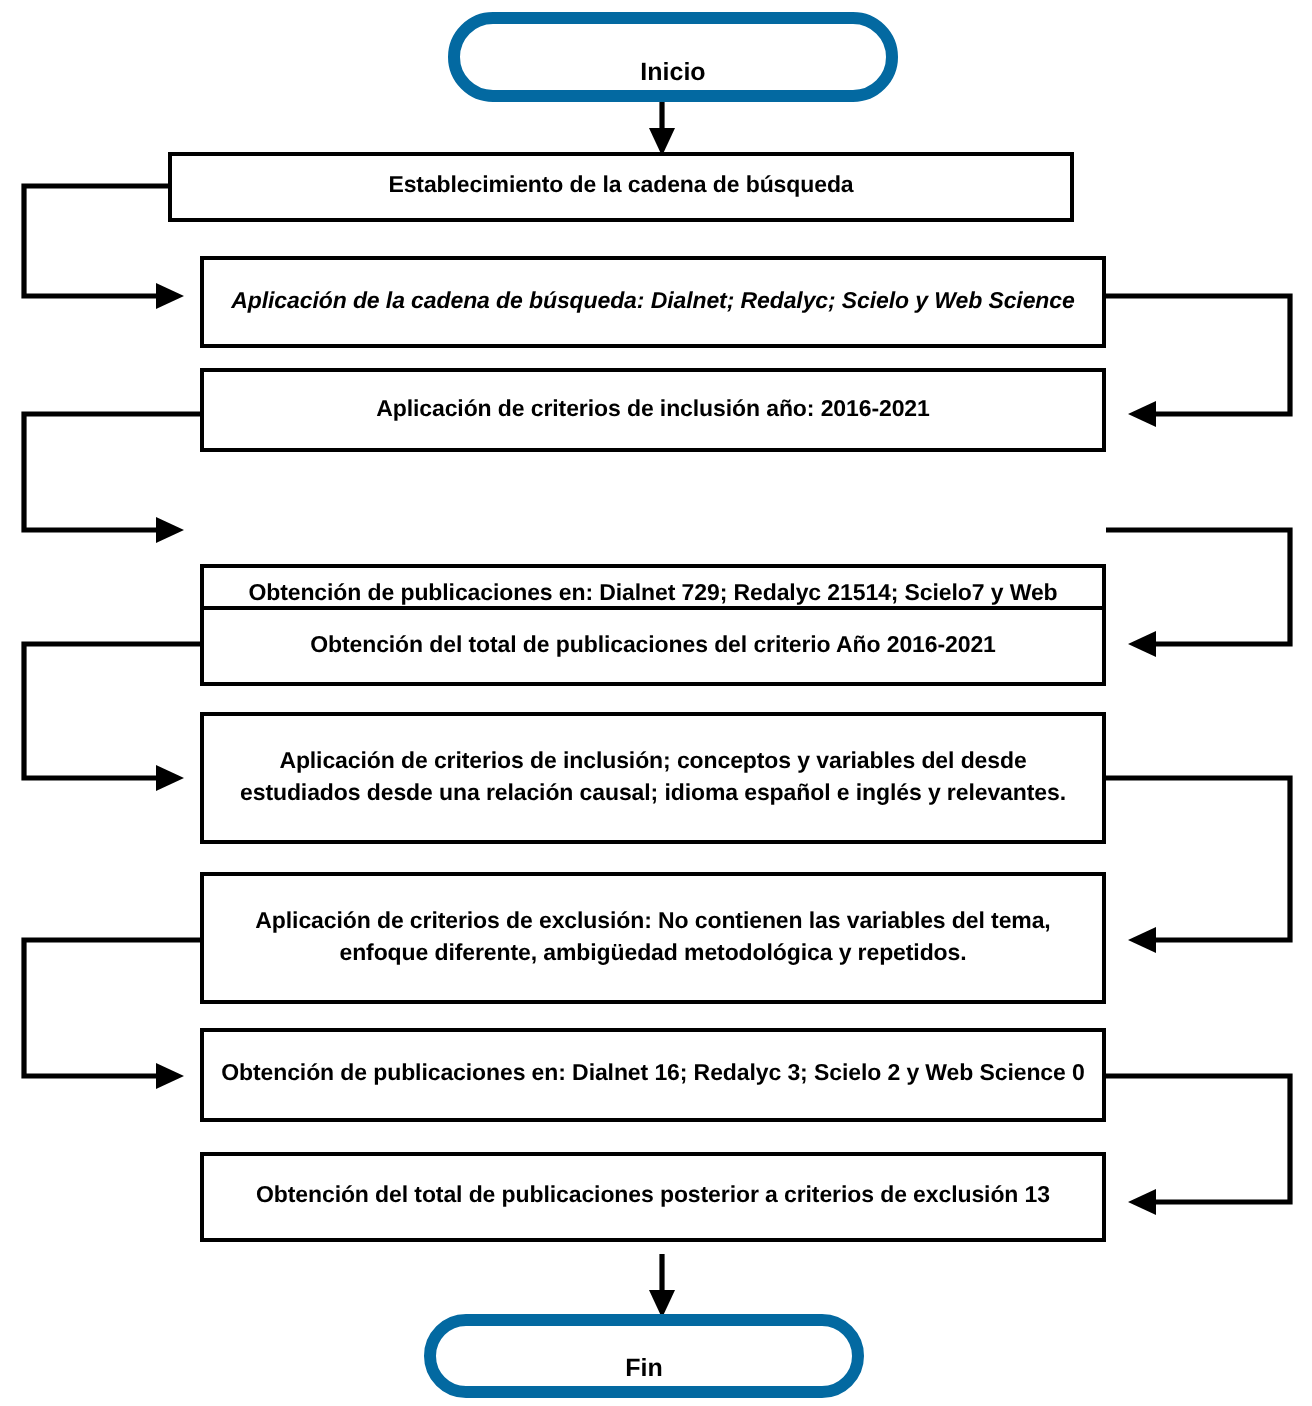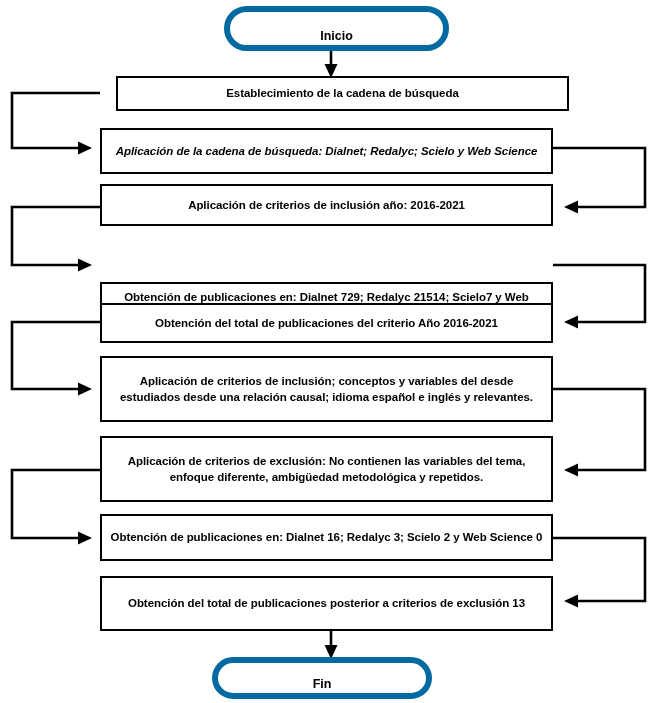--- a/index.html
+++ b/index.html
@@ -123,21 +123,21 @@
       <line x1="331" y1="627" x2="331" y2="648"></line>
       <polygon points="331,659 324.5,645 337.5,645"></polygon>
     </g>
 
   </svg>
 
   <div class="terminator" style="left:224px; top:6px; width:225px; height:45px;">
     <span class="txt">Inicio</span>
   </div>
 
-  <div class="process" style="left:116px; top:76px; width:453px; height:35px;">
+  <div class="process" style="left:84px; top:76px; width:453px; height:35px;">
     <span class="txt">Establecimiento de la cadena de búsqueda</span>
   </div>
 
   <div class="process" style="left:100px; top:128px; width:453px; height:46px;font-style:italic;">
     <span class="txt">Aplicación de la cadena de búsqueda: Dialnet; Redalyc; Scielo y Web Science</span>
   </div>
 
   <div class="process" style="left:100px; top:184px; width:453px; height:42px;">
     <span class="txt">Aplicación de criterios de inclusión año: 2016-2021</span>
   </div>
@@ -155,21 +155,21 @@
   </div>
 
   <div class="process" style="left:100px; top:436px; width:453px; height:66px;">
     <span class="txt">Aplicación de criterios de exclusión: No contienen las variables del tema, enfoque diferente, ambigüedad metodológica y repetidos.</span>
   </div>
 
   <div class="process" style="left:100px; top:514px; width:453px; height:47px;">
     <span class="txt">Obtención de publicaciones en:  Dialnet 16; Redalyc 3; Scielo 2 y Web Science 0</span>
   </div>
 
-  <div class="process" style="left:100px; top:576px; width:453px; height:55px;">
+  <div class="process" style="left:100px; top:576px; width:453px; height:45px;">
     <span class="txt">Obtención del total de publicaciones posterior a criterios de exclusión 13</span>
   </div>
 
   <div class="terminator" style="left:212px; top:657px; width:220px; height:42px;">
     <span class="txt">Fin</span>
   </div>
 
 </div>
 
 </body></html>

